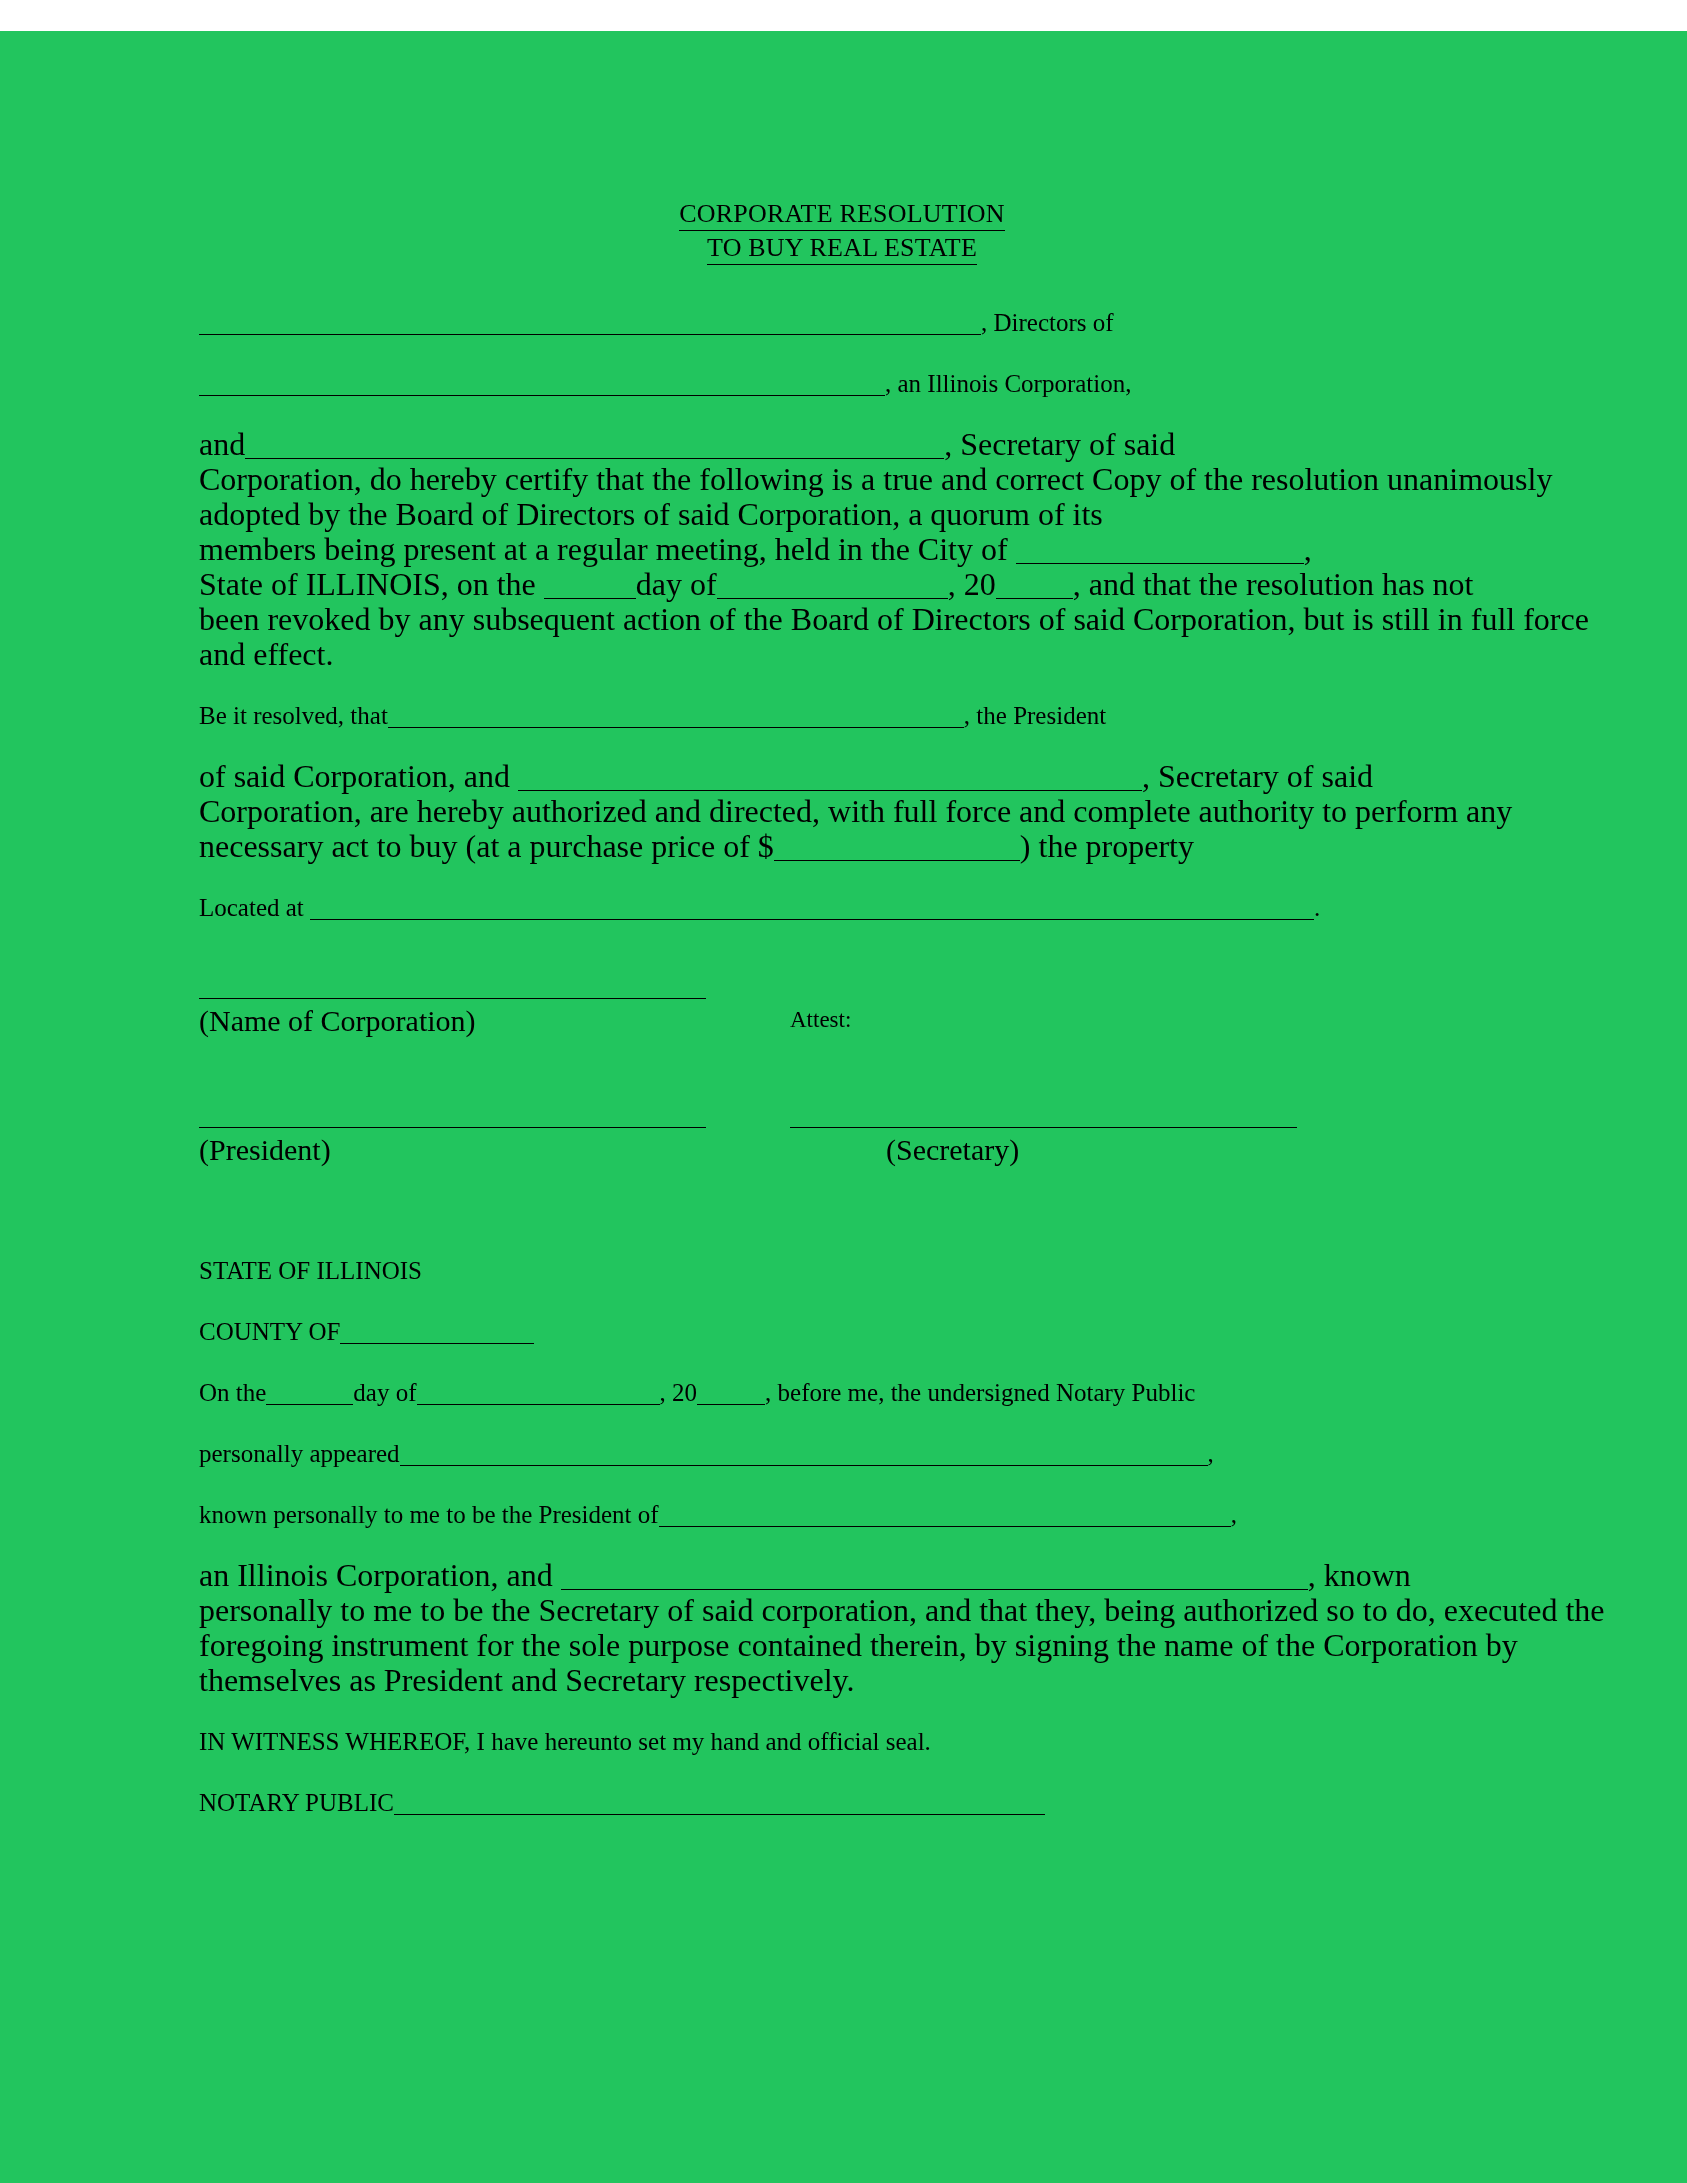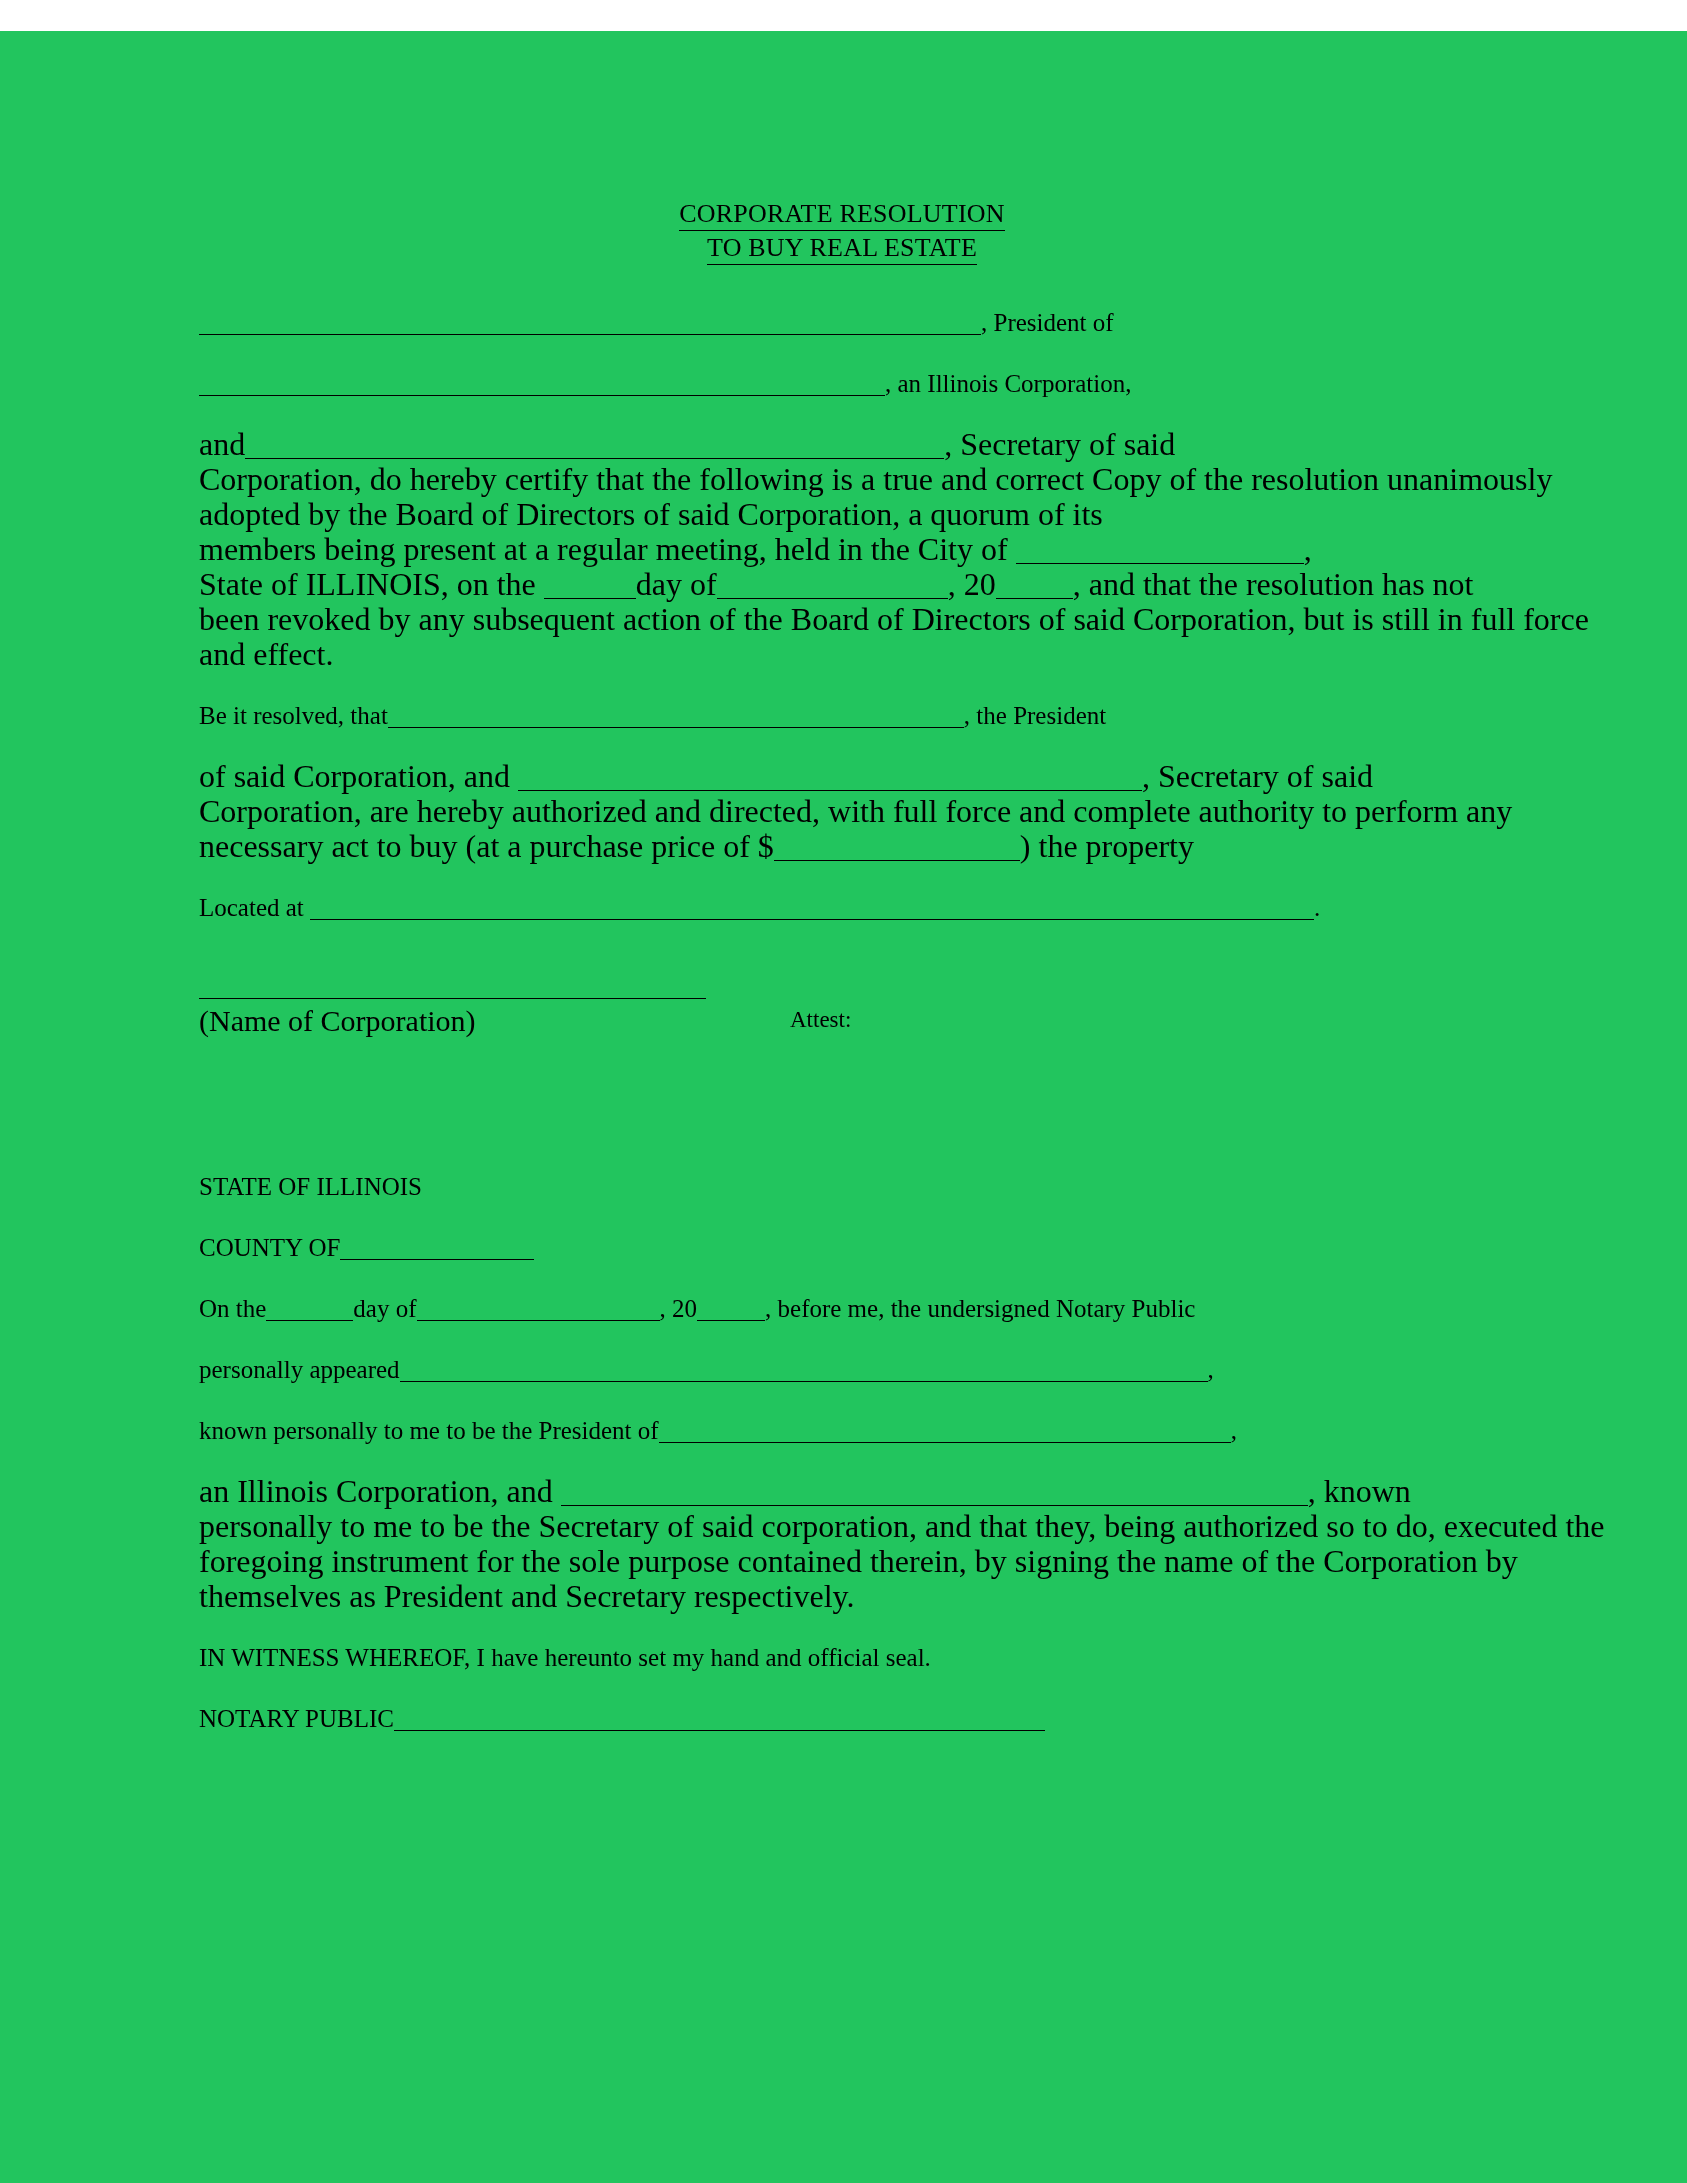--- a/index.html
+++ b/index.html
@@ -134,21 +134,21 @@
     <div class="title-block">
       <div class="title-wrap">
         <span class="title-line">CORPORATE RESOLUTION</span>
       </div>
       <div class="title-wrap">
         <span class="title-line">TO BUY REAL ESTATE</span>
       </div>
     </div>
 
     <div class="para">
-      <span class="blank b-pres"></span><span>, President of</span>
+      <span class="blank b-pres"></span><span>, Directors of</span>
     </div>
 
     <div class="para">
       <span class="blank b-corp"></span><span>, an Illinois Corporation,</span>
     </div>
 
     <div class="para">
       <div class="line-row">
         <span>and</span><span class="blank b-sec"></span><span>, Secretary of said</span>
       </div>
@@ -193,20 +193,30 @@
           <div class="sig-rule"></div>
           <div class="sig-caption">(Name of Corporation)</div>
         </div>
         <div class="sig-cell right">
           <div class="attest-label">Attest:</div>
         </div>
       </div>
 
       <div class="gap-md"></div>
 
+      <div class="sig-row">
+        <div class="sig-cell left">
+          <div class="sig-rule"></div>
+          <div class="sig-caption">(President)</div>
+        </div>
+        <div class="sig-cell right">
+          <div class="sig-rule"></div>
+          <div class="sig-caption indent">(Secretary)</div>
+        </div>
+      </div>
 
     </div>
 
     <div class="para" style="margin-top:42px;">STATE OF ILLINOIS</div>
 
     <div class="para">
       <span>COUNTY OF</span><span class="blank b-county"></span>
     </div>
 
     <div class="para">

